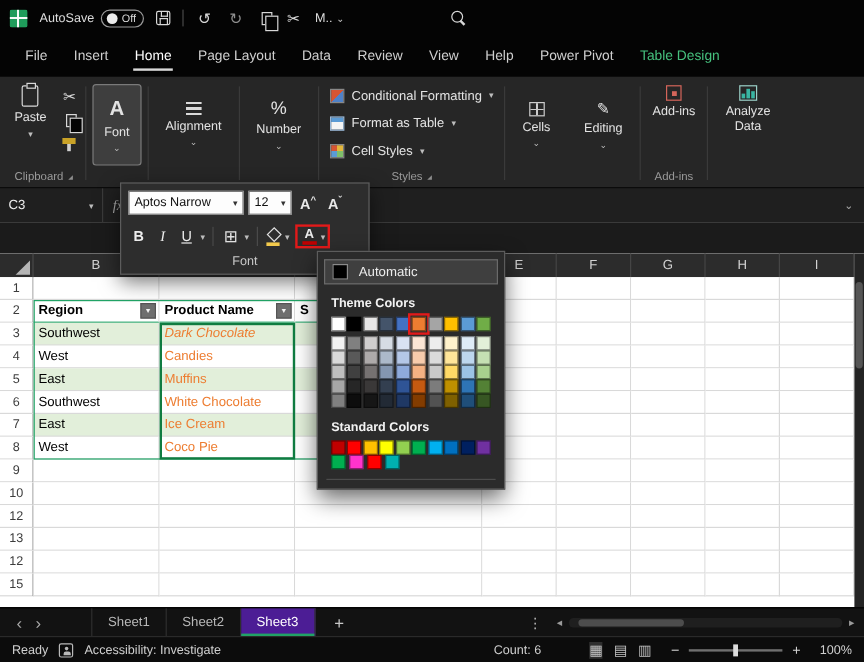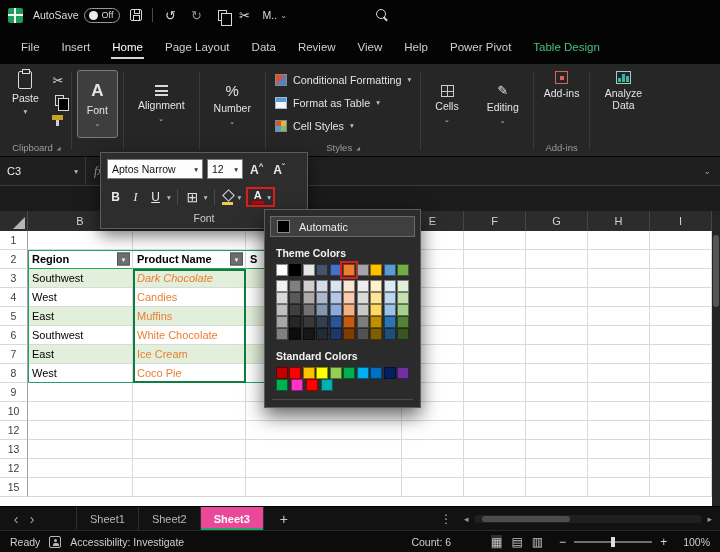--- a/index.html
+++ b/index.html
@@ -129,21 +129,21 @@
   .vscroll .thumb { position:absolute; top:24px; left:1px; width:6px; height:72px; background:#555; border-radius:3px; }
 
   
   .sheettabs { position:absolute; top:506px; left:0; right:0; height:24px; background:#121212;
     border-top:1px solid #000; display:flex; align-items:center; padding:0 8px; }
   .st-nav { color:#a8a8a8; font-size:14px; width:16px; text-align:center; }
   #tabs { display:flex; height:100%; margin-left:36px; }
   .sheet-tab { padding:0 13px; display:flex; align-items:center; color:#b8b8b8; font-size:11px;
     border-right:1px solid #2e2e2e; position:relative; }
   .sheet-tab:first-child { border-left:1px solid #2e2e2e; }
-  .sheet-tab.active { color:#fff; background:#ec4899; font-weight:bold; }
+  .sheet-tab.active { color:#fff; background:#4c1d95; font-weight:normal; }
   .sheet-tab.active::after { content:""; position:absolute; left:0; right:0; bottom:0; height:2px; background:#21A366; }
   .add-tab { margin-left:16px; color:#c8c8c8; font-size:14px; }
   .st-menu { margin-left:auto; color:#b8b8b8; padding:0 12px; font-size:12px; }
   .hscroll { width:248px; display:flex; align-items:center; gap:5px; }
   .hs-arrow { color:#9a9a9a; font-size:9px; }
   .hs-track { flex:1; height:8px; background:#1f1f1f; border-radius:4px; position:relative; }
   .hs-thumb { position:absolute; left:8px; top:1px; width:88px; height:6px; background:#4d4d4d; border-radius:3px; }
 
   
   .statusbar { position:absolute; top:530px; left:0; right:0; height:22px; background:#0c0c0c;

